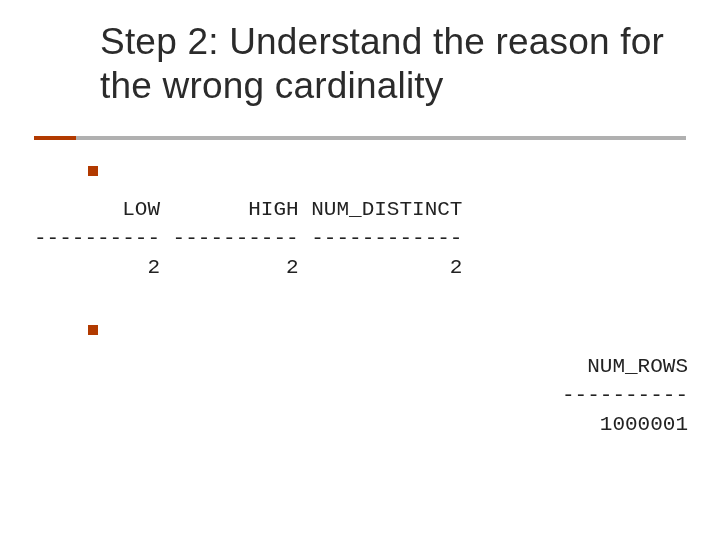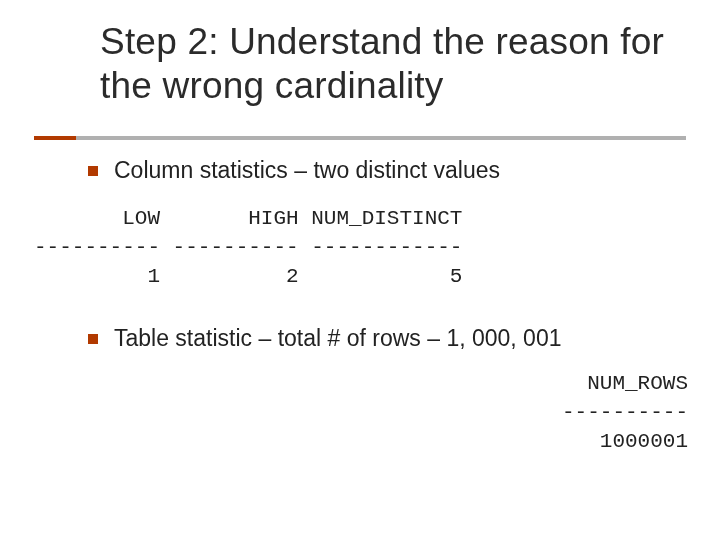--- a/index.html
+++ b/index.html
@@ -98,32 +98,30 @@
 
   <div class="title">Step 2: Understand the reason for the wrong cardinality</div>
 
   <div class="accent-bar"></div>
   <div class="accent-left"></div>
 
   <div class="body">
 
     <div class="bullet-row">
       <div class="bullet-sq"></div>
-      <div class="bullet-text">Column statistics – two distinct values</div>
     </div>
 
     <div class="mono-block">       LOW       HIGH NUM_DISTINCT
 ---------- ---------- ------------
-         1          2            5</div>
+         2          2            2</div>
 
     <div class="spacer"></div>
 
     <div class="bullet-row">
       <div class="bullet-sq"></div>
-      <div class="bullet-text">Table statistic – total # of rows – 1, 000, 001</div>
     </div>
 
     <div class="mono-block2">  NUM_ROWS
 ----------
    1000001</div>
 
   </div>
 </div>
 
 </body></html>

